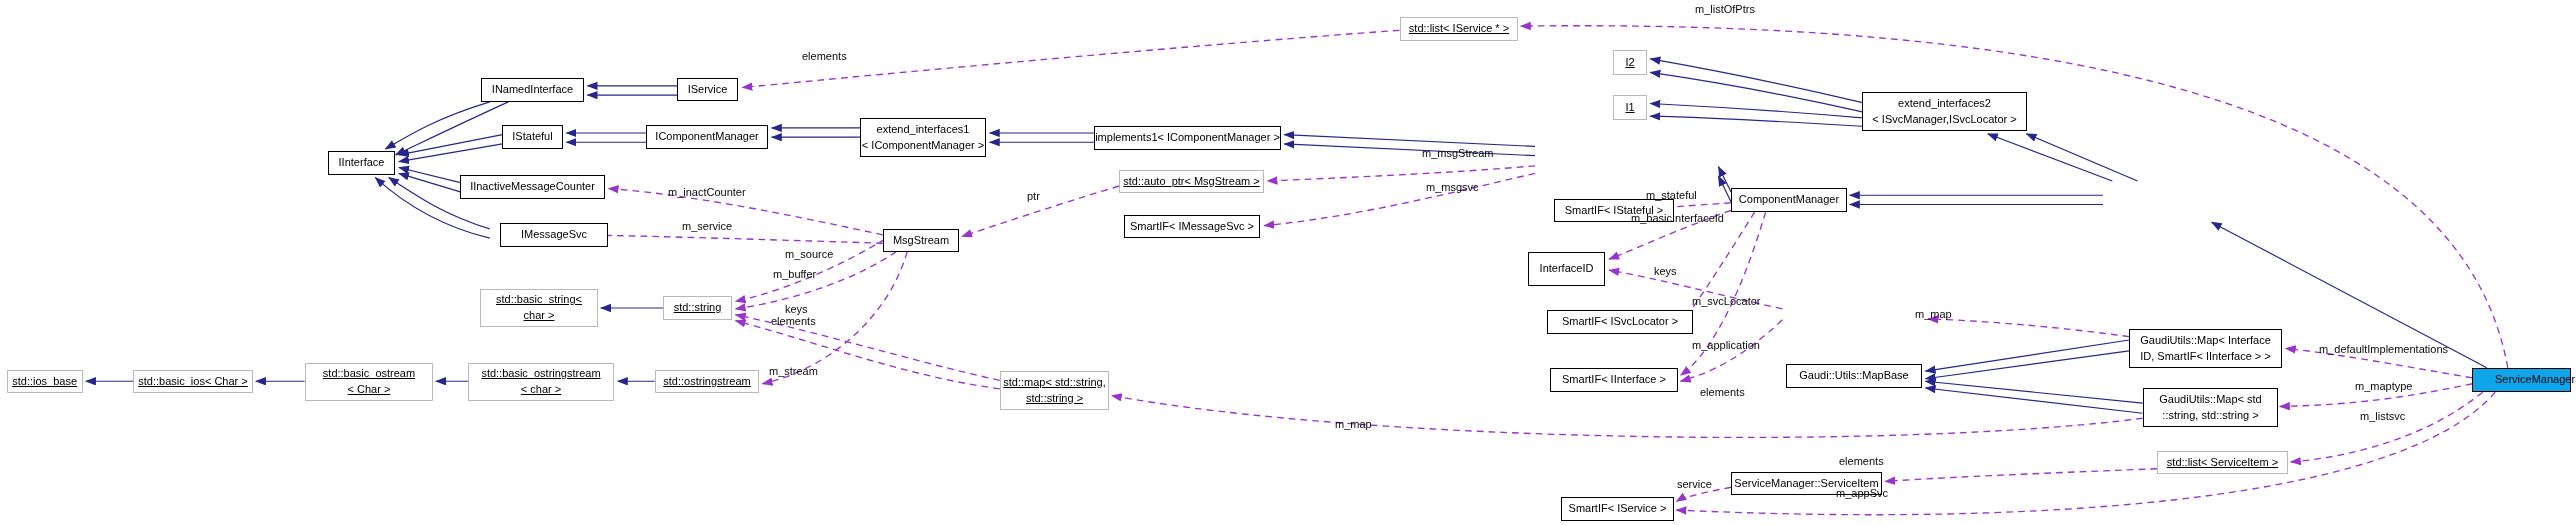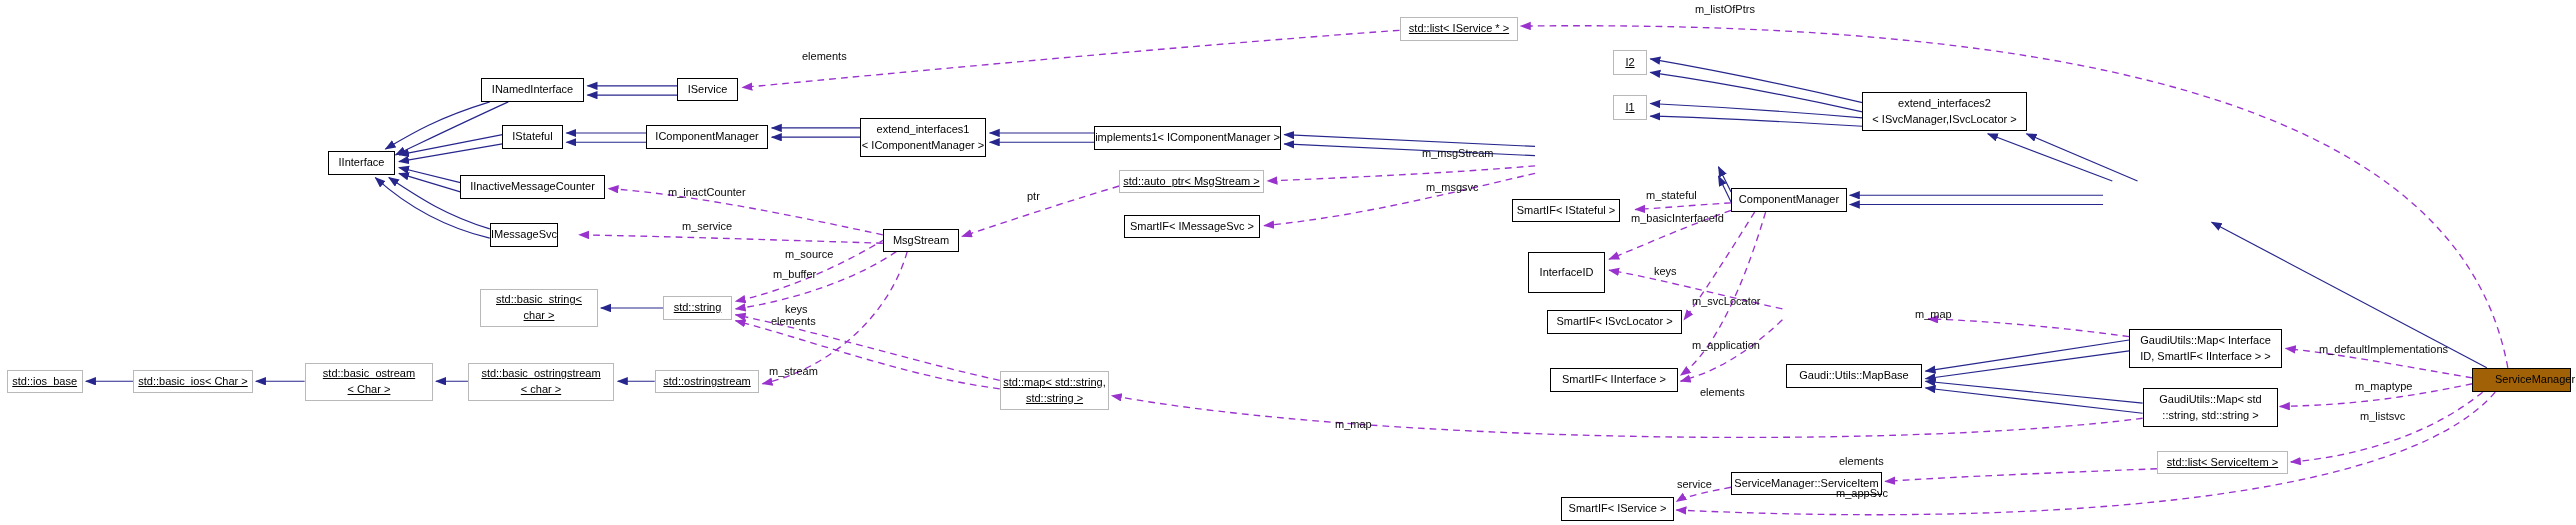--- a/index.html
+++ b/index.html
@@ -4,21 +4,21 @@
 <style>
   html,body{margin:0;padding:0;background:#fff;}
   .canvas{position:relative;width:2576px;height:526px;background:#ffffff;overflow:hidden;
           font-family:"Liberation Sans",sans-serif;}
   .edges{position:absolute;left:0;top:0;width:2576px;height:526px;}
   .node{position:absolute;background:#fff;border:0.8px solid #000;box-sizing:border-box;
         display:flex;align-items:center;justify-content:center;text-align:center;
         font-size:11px;line-height:1.45;color:#000;white-space:pre-line;z-index:2;}
   .node.bold{border-width:1.7px;}
   .node.tpl{border-color:#b9b9b9;text-decoration:underline;}
-  .node.focus{background:#a16207;border-width:1.7px;padding-left:27px;}
+  .node.focus{background:#0ea5e9;border-width:1.7px;padding-left:27px;}
   .elabel{position:absolute;font-size:11px;color:#0a0a0a;white-space:nowrap;z-index:3;}
 </style>
 </head>
 <body>
 
 <div class="canvas">
 
   <svg class="edges" viewBox="0 0 3061 625" xmlns="http://www.w3.org/2000/svg">
     <defs>
       <marker id="ab" markerUnits="userSpaceOnUse" markerWidth="14" markerHeight="12" refX="12" refY="5" orient="auto">
@@ -110,36 +110,36 @@
   <div class="node tpl" style="left:480px;top:289px;width:118px;height:38px">std::basic_string&lt;
 char &gt;</div>
   <div class="node tpl" style="left:663px;top:296px;width:69px;height:23.6px">std::string</div>
 
   <div class="node" style="left:328px;top:151px;width:67px;height:23.6px">IInterface</div>
   <div class="node" style="left:481px;top:78px;width:103px;height:23.6px">INamedInterface</div>
   <div class="node" style="left:677px;top:78px;width:61px;height:23px">IService</div>
   <div class="node" style="left:502px;top:125px;width:61px;height:23.6px">IStateful</div>
   <div class="node bold" style="left:646px;top:125px;width:122px;height:24.4px">IComponentManager</div>
   <div class="node" style="left:460px;top:175px;width:145px;height:23.6px">IInactiveMessageCounter</div>
-  <div class="node" style="left:490px;top:223px;width:68px;height:23.6px">IMessageSvc</div>
+  <div class="node" style="left:500px;top:223px;width:108px;height:23.6px">IMessageSvc</div>
   <div class="node" style="left:860px;top:118px;width:126px;height:39px">extend_interfaces1
 &lt; IComponentManager &gt;</div>
   <div class="node bold" style="left:1094px;top:126px;width:187px;height:23.6px">implements1&lt; IComponentManager &gt;</div>
   <div class="node tpl" style="left:1119px;top:170px;width:145px;height:23px">std::auto_ptr&lt; MsgStream &gt;</div>
   <div class="node" style="left:1124px;top:215px;width:136px;height:23px">SmartIF&lt; IMessageSvc &gt;</div>
   <div class="node" style="left:883px;top:229px;width:76px;height:23px">MsgStream</div>
   <div class="node tpl" style="left:1400px;top:17px;width:118px;height:23.6px">std::list&lt; IService * &gt;</div>
   <div class="node tpl" style="left:1613px;top:50px;width:34px;height:25px">I2</div>
   <div class="node tpl" style="left:1613px;top:95px;width:34px;height:25px">I1</div>
   <div class="node bold" style="left:1862px;top:92px;width:165px;height:39px">extend_interfaces2
 &lt; ISvcManager,ISvcLocator &gt;</div>
   <div class="node bold" style="left:1731px;top:188px;width:116px;height:24.4px">ComponentManager</div>
-  <div class="node" style="left:1512px;top:199px;width:108px;height:23px">SmartIF&lt; IStateful &gt;</div>
-  <div class="node" style="left:1528px;top:252px;width:77px;height:41px">InterfaceID</div>
-  <div class="node" style="left:1547px;top:310px;width:135px;height:23.6px">SmartIF&lt; ISvcLocator &gt;</div>
+  <div class="node" style="left:1554px;top:199px;width:120px;height:23px">SmartIF&lt; IStateful &gt;</div>
+  <div class="node" style="left:1528px;top:252px;width:77px;height:34px">InterfaceID</div>
+  <div class="node" style="left:1547px;top:310px;width:146px;height:23.6px">SmartIF&lt; ISvcLocator &gt;</div>
   <div class="node" style="left:1550px;top:368px;width:128px;height:23.6px">SmartIF&lt; IInterface &gt;</div>
   <div class="node bold" style="left:1786px;top:364px;width:136px;height:24.4px">Gaudi::Utils::MapBase</div>
   <div class="node bold" style="left:2129px;top:329px;width:153px;height:39px">GaudiUtils::Map&lt; Interface
 ID, SmartIF&lt; IInterface &gt; &gt;</div>
   <div class="node bold" style="left:2143px;top:388px;width:135px;height:39px">GaudiUtils::Map&lt; std
 ::string, std::string &gt;</div>
   <div class="node focus" style="left:2472px;top:368px;width:99px;height:24.4px">ServiceManager</div>
   <div class="node tpl" style="left:2157px;top:451px;width:131px;height:23px">std::list&lt; ServiceItem &gt;</div>
   <div class="node" style="left:1731px;top:472px;width:151px;height:23px">ServiceManager::ServiceItem</div>
   <div class="node" style="left:1561px;top:497px;width:113px;height:23.6px">SmartIF&lt; IService &gt;</div>

